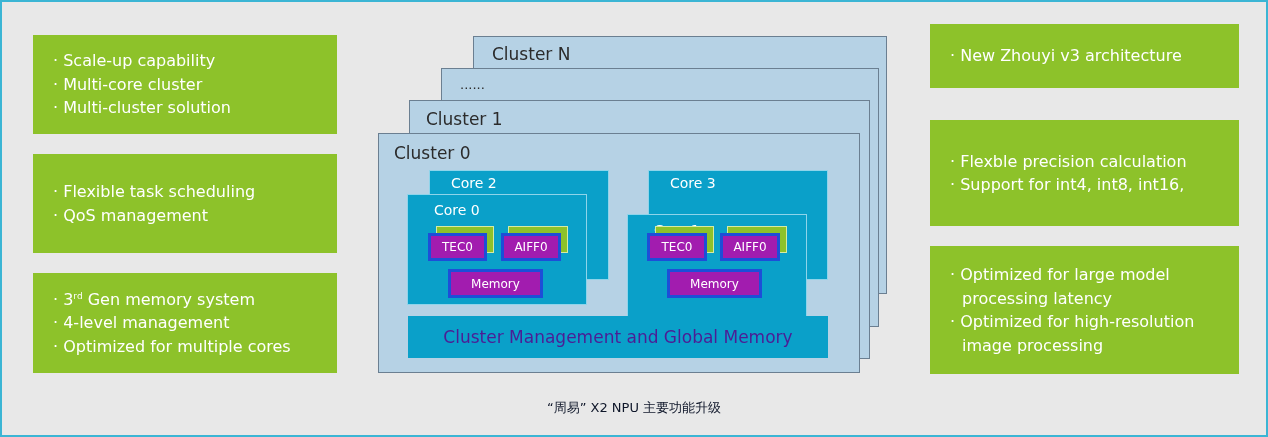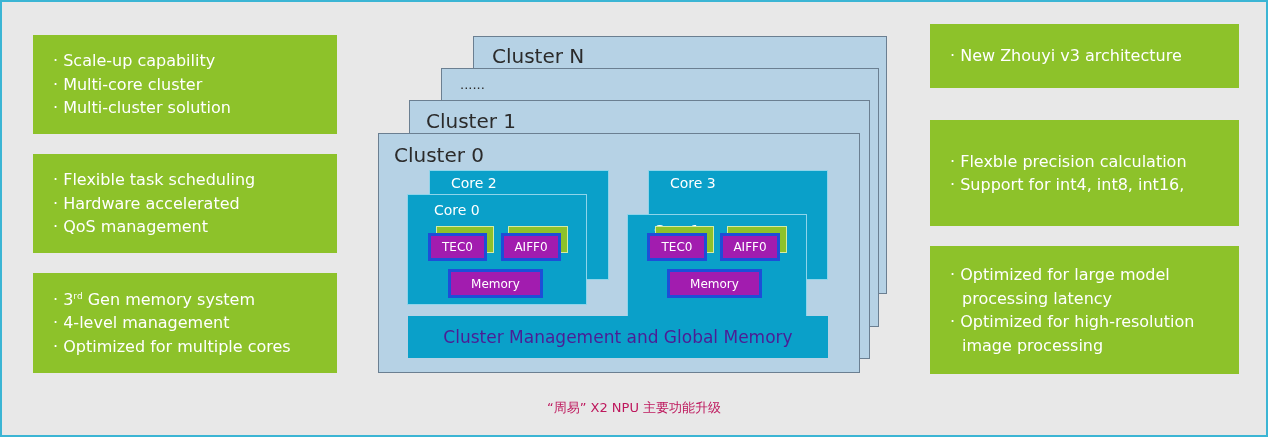--- a/index.html
+++ b/index.html
@@ -3,41 +3,40 @@
 <meta charset="utf-8">
 <style>
   html, body { margin:0; padding:0; }
   body { width:1268px; height:437px; overflow:hidden; font-family:"DejaVu Sans", sans-serif; }
   .frame { position:absolute; left:0; top:0; width:1264px; height:433px; background:#e8e8e8; border:2px solid #3bb5d4; }
   .gbox { position:absolute; background:#8dc22a; color:#ffffff; font-size:16px; line-height:23.5px; box-sizing:border-box; padding-left:20px; display:flex; flex-direction:column; justify-content:center; }
   .gbox .line { white-space:nowrap; }
   .gbox .cont { padding-left:12px; }
   sup { font-size:9px; line-height:0; }
   .cluster { position:absolute; background:#b6d2e5; border:1.5px solid #6b7f91; box-sizing:border-box; }
-  .cluster .lbl { position:absolute; left:16px; top:8px; font-size:20px; color:#2b2b2b; }
+  .cluster .lbl { position:absolute; left:16px; top:8px; font-size:17px; color:#2b2b2b; }
   .core { position:absolute; background:#0aa0c9; border:1px solid #8fd4ea; box-sizing:border-box; }
   .core .lbl { position:absolute; left:26px; top:6px; font-size:14px; color:#ffffff; }
   .unit { position:absolute; background:#a21caf; border:3px solid #1d4ed8; box-sizing:border-box; color:#ffffff; font-size:12px; display:flex; align-items:center; justify-content:center; }
   .unit-back { position:absolute; background:#8dc22a; border:1px solid #d6eaa5; box-sizing:border-box; }
   .gm { position:absolute; background:#0aa0c9; color:#4c1d95; font-size:17px; display:flex; align-items:center; justify-content:center; }
-  .caption { position:absolute; left:0; width:1268px; top:399px; text-align:center; font-size:13px; color:#be185d; }
+  .caption { position:absolute; left:0; width:1268px; top:399px; text-align:center; font-size:13px; color:#0f172a; }
 </style>
 </head>
 <body>
 
 <div class="frame"></div>
 
 <div class="gbox" style="left:33px;top:35px;width:304px;height:99px;">
   <div class="line">· Scale-up capability</div>
   <div class="line">· Multi-core cluster</div>
   <div class="line">· Multi-cluster solution</div>
 </div>
 <div class="gbox" style="left:33px;top:154px;width:304px;height:99px;">
   <div class="line">· Flexible task scheduling</div>
-  <div class="line">· Hardware accelerated</div>
   <div class="line">· QoS management</div>
 </div>
 <div class="gbox" style="left:33px;top:273px;width:304px;height:100px;">
   <div class="line"><span>· 3</span><sup>rd</sup><span> Gen memory system</span></div>
   <div class="line">· 4-level management</div>
   <div class="line">· Optimized for multiple cores</div>
 </div>
 
 <div class="cluster" style="left:473px;top:36px;width:414px;height:258px;">
   <div class="lbl" style="left:18px;top:7px;">Cluster N</div>

